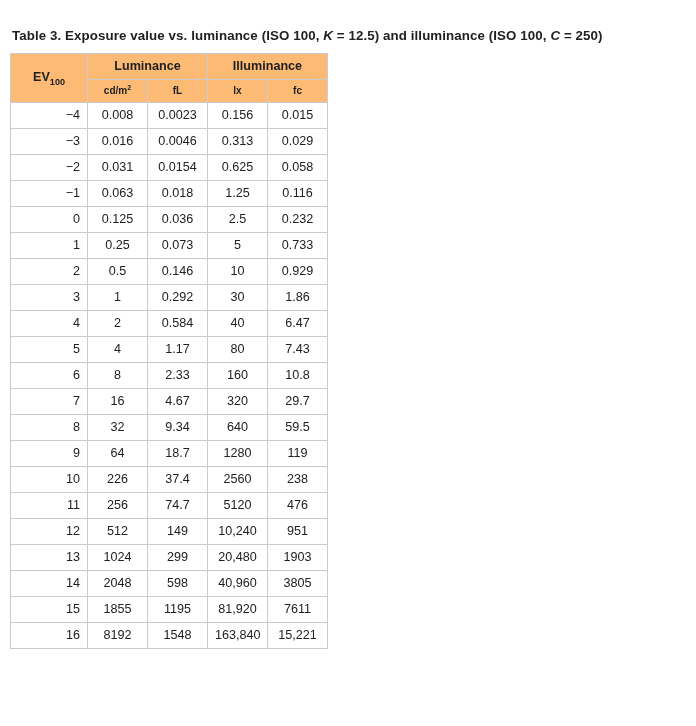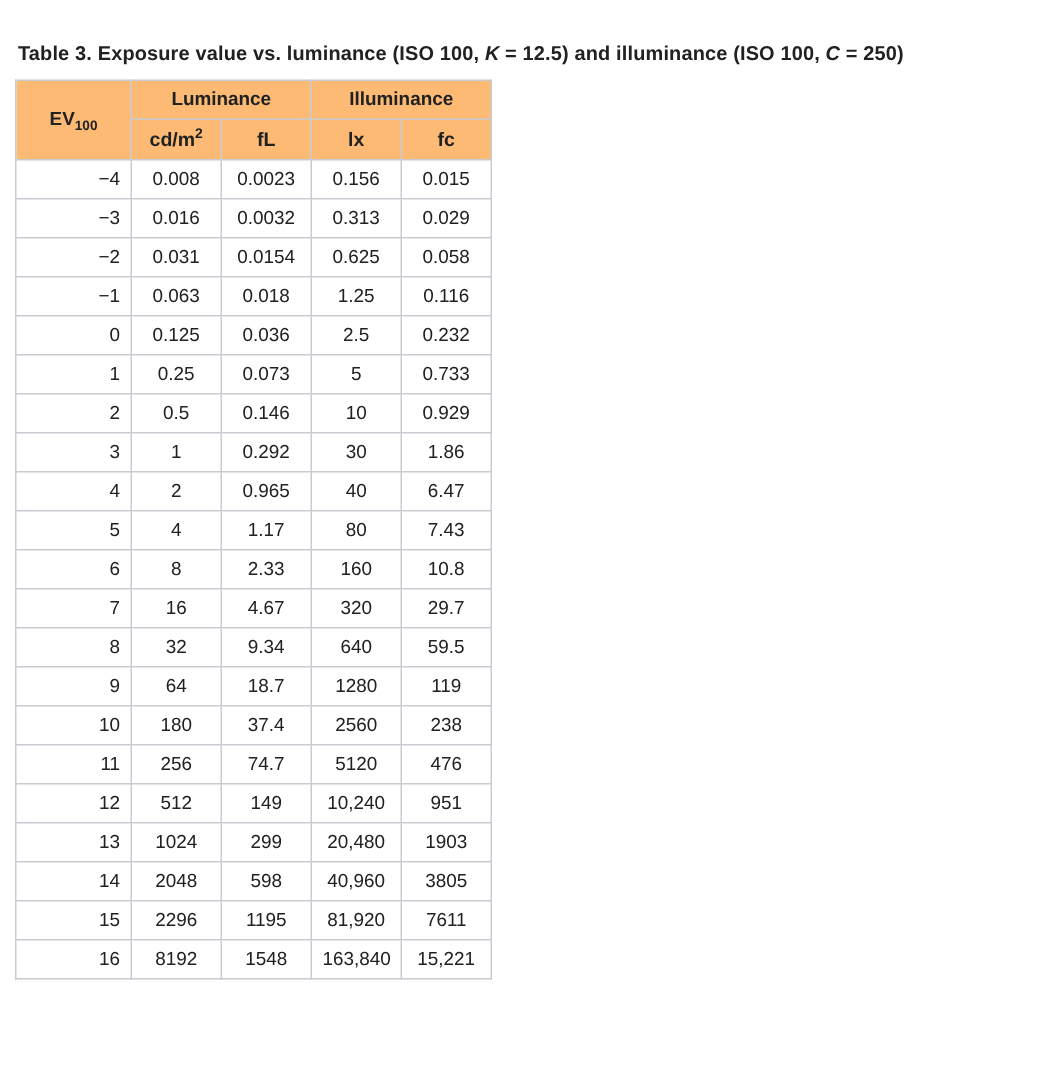--- a/index.html
+++ b/index.html
@@ -53,21 +53,21 @@
     text-align: center;
     vertical-align: middle;
   }
   th.grouphead {
     text-align: center;
   }
   th.unit {
     color: #3366cc;
     font-weight: bold;
     text-align: center;
-    font-size: 13px;
+    font-size: 10px;
   }
   td {
     background: #ffffff;
     text-align: center;
     color: #202122;
   }
   td.ev {
     text-align: right;
     padding-right: 10px;
     background: #ffffff;
@@ -105,21 +105,21 @@
         <tr>
           <td class="ev">−4</td>
           <td>0.008</td>
           <td>0.0023</td>
           <td>0.156</td>
           <td>0.015</td>
         </tr>
         <tr>
           <td class="ev">−3</td>
           <td>0.016</td>
-          <td>0.0032</td>
+          <td>0.0046</td>
           <td>0.313</td>
           <td>0.029</td>
         </tr>
         <tr>
           <td class="ev">−2</td>
           <td>0.031</td>
           <td>0.0154</td>
           <td>0.625</td>
           <td>0.058</td>
         </tr>
@@ -154,21 +154,21 @@
         <tr>
           <td class="ev">3</td>
           <td>1</td>
           <td>0.292</td>
           <td>30</td>
           <td>1.86</td>
         </tr>
         <tr>
           <td class="ev">4</td>
           <td>2</td>
-          <td>0.965</td>
+          <td>0.584</td>
           <td>40</td>
           <td>6.47</td>
         </tr>
         <tr>
           <td class="ev">5</td>
           <td>4</td>
           <td>1.17</td>
           <td>80</td>
           <td>7.43</td>
         </tr>
@@ -195,21 +195,21 @@
         </tr>
         <tr>
           <td class="ev">9</td>
           <td>64</td>
           <td>18.7</td>
           <td>1280</td>
           <td>119</td>
         </tr>
         <tr>
           <td class="ev">10</td>
-          <td>180</td>
+          <td>226</td>
           <td>37.4</td>
           <td>2560</td>
           <td>238</td>
         </tr>
         <tr>
           <td class="ev">11</td>
           <td>256</td>
           <td>74.7</td>
           <td>5120</td>
           <td>476</td>
@@ -230,21 +230,21 @@
         </tr>
         <tr>
           <td class="ev">14</td>
           <td>2048</td>
           <td>598</td>
           <td>40,960</td>
           <td>3805</td>
         </tr>
         <tr>
           <td class="ev">15</td>
-          <td>2296</td>
+          <td>1855</td>
           <td>1195</td>
           <td>81,920</td>
           <td>7611</td>
         </tr>
         <tr>
           <td class="ev">16</td>
           <td>8192</td>
           <td>1548</td>
           <td>163,840</td>
           <td>15,221</td>

